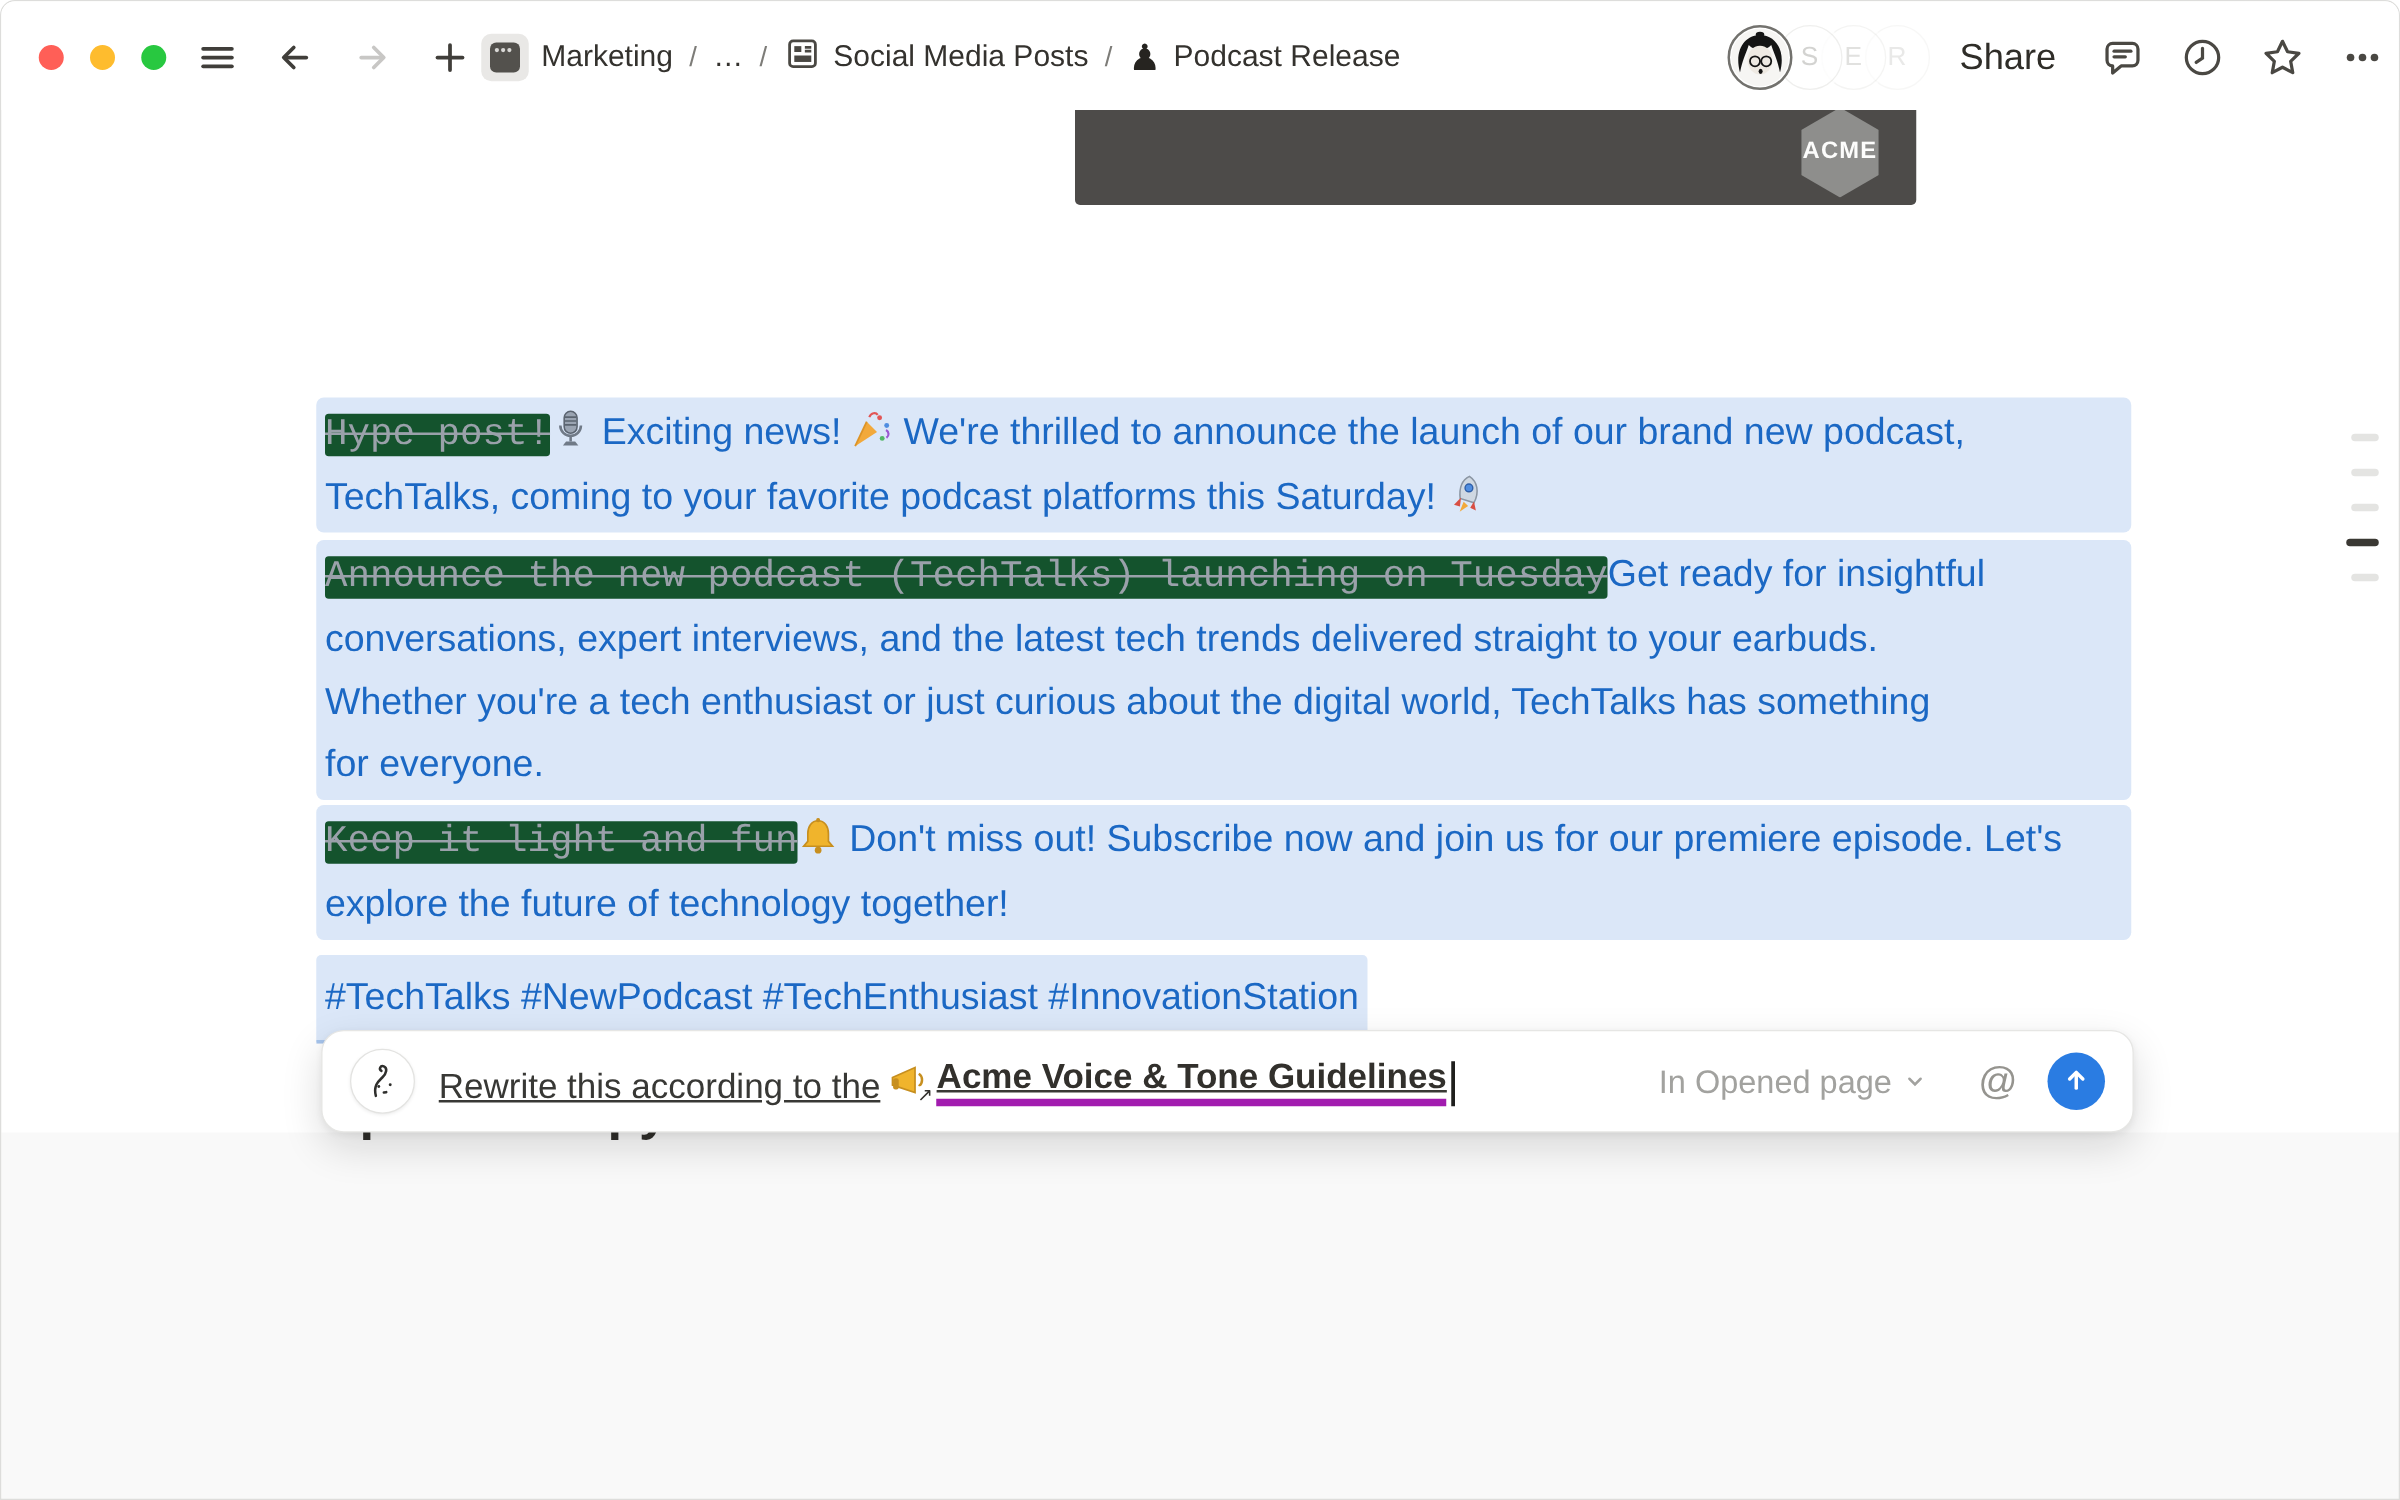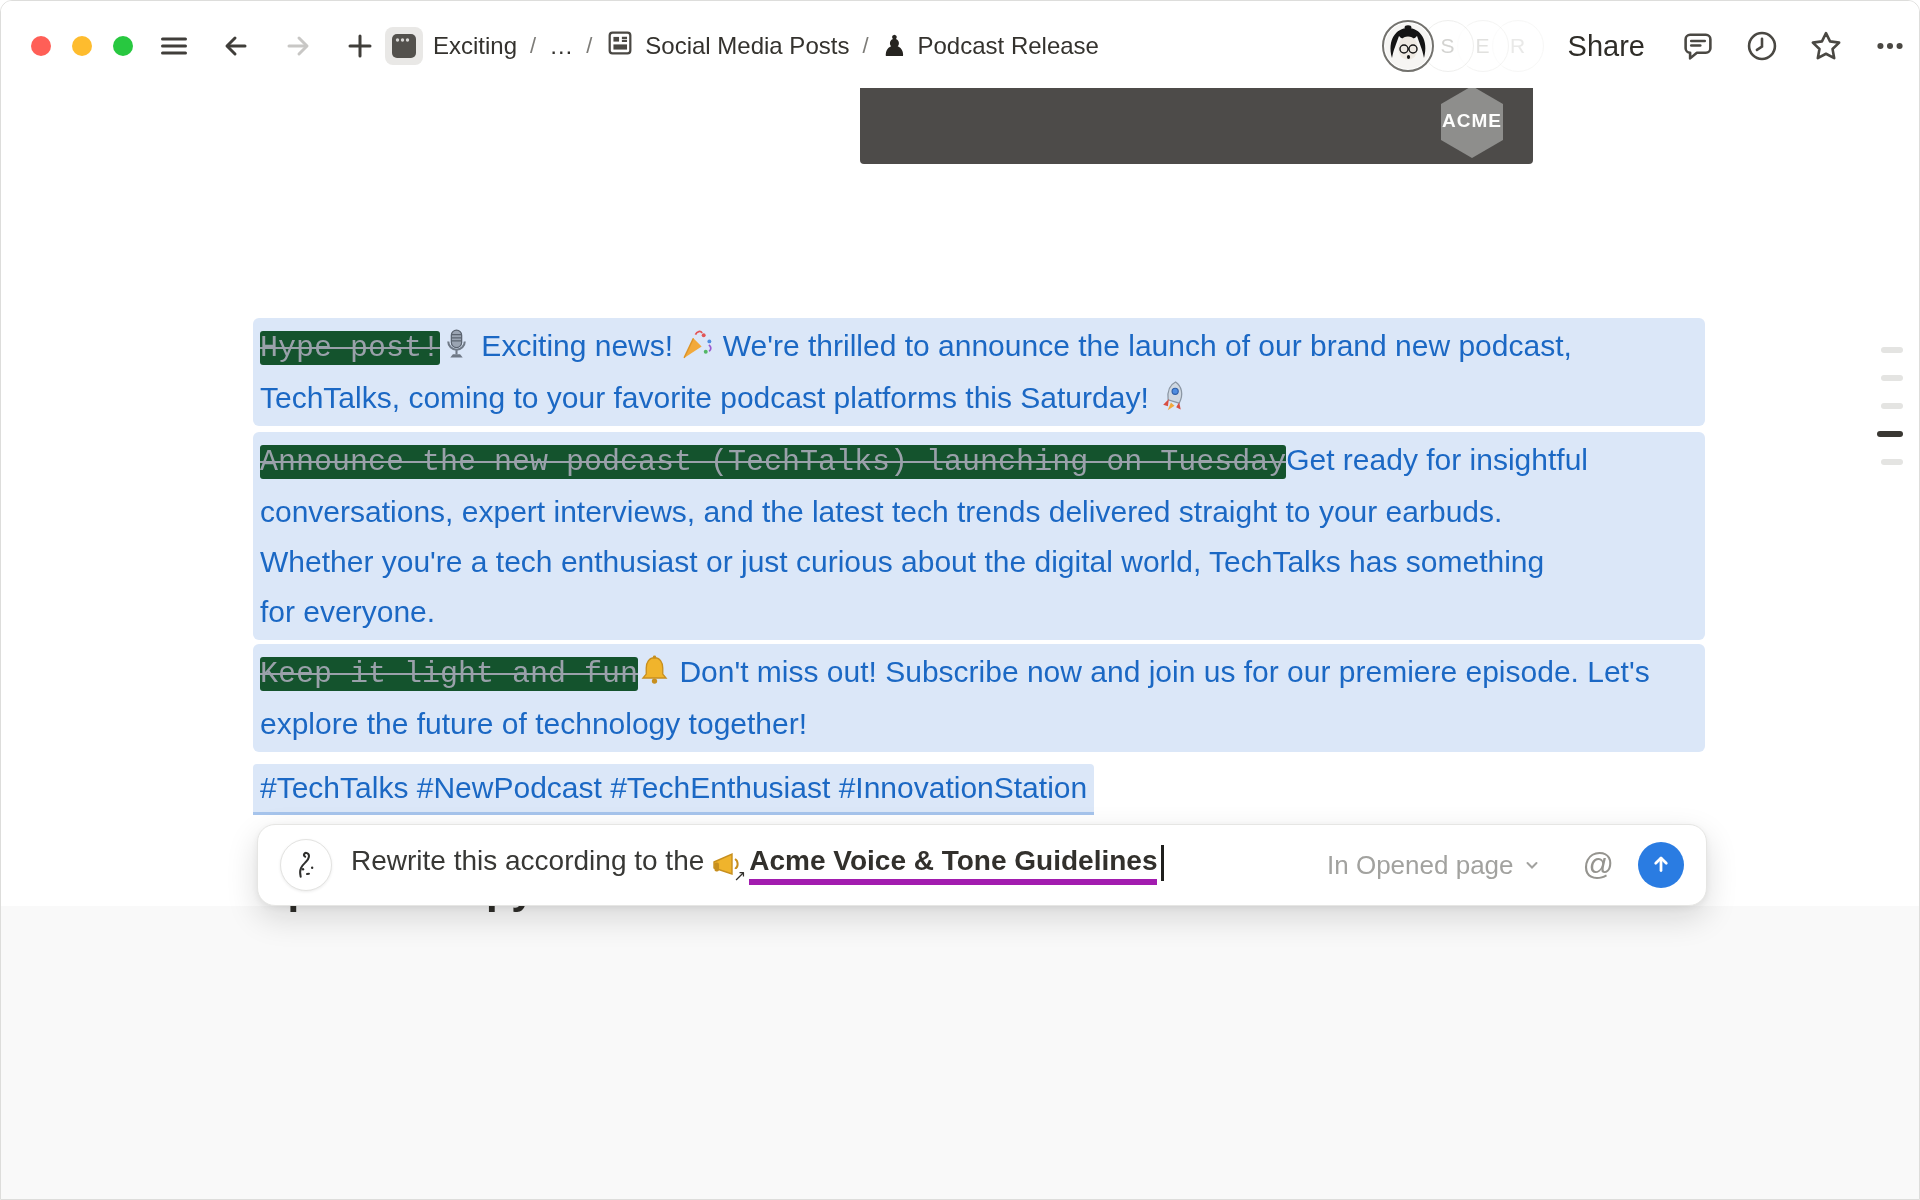--- a/index.html
+++ b/index.html
@@ -44,38 +44,38 @@
   
   .doc-heading { position:absolute; left:259px; top:250px; font-size:42px; font-weight:700; letter-spacing:-0.5px; color:#37352f; }
   .para { position:absolute; left:252px; width:1452px; background:#dbe7f8; border-radius:6px;
           padding:3px 7px; font-size:30px; line-height:50px; }
   .p0 { top:317px; } .p1 { top:431px; } .p2 { top:643px; }
   .seg-strike { color:#9aa1aa; text-decoration:line-through; text-decoration-thickness:2px; background:#14532d; border-radius:3px;font-family:Liberation Mono, monospace; }
   .seg-new { color:#1b68c4; }
   .seg-emoji { display:inline-block; }
   .seg-emoji svg { width:33px; height:33px; vertical-align:-5px; }
   .hashtags { position:absolute; left:252px; top:763px; display:inline-block; background:#dbe7f8;
-              border-bottom:3px solid #a6c4ec; border-radius:4px 4px 0 0; padding:3px 7px;
+              border-bottom:3px solid #a6c4ec; border-radius:4px 4px 0 0; padding:13px 7px;
               font-size:30px; line-height:42px; color:#1b68c4; }
   .next-heading { position:absolute; left:259px; top:864px; font-size:42px; font-weight:700; letter-spacing:-0.5px; color:#2f2e2a; z-index:2; }
   .dim-overlay { position:absolute; left:0; top:905px; width:1920px; height:295px; background:rgba(60,58,52,0.03); z-index:3; }
 
   
   .outline-bars { position:absolute; right:16px; top:346px; z-index:6; }
   .obar { width:22px; height:6px; border-radius:3px; background:#e4e4e2; margin-bottom:22px; cursor:pointer; }
   .obar.active { background:#3a3833; width:26px; margin-left:-4px; }
 
   
   .ai-bar { position:absolute; left:256px; top:823px; width:1450px; height:82px; background:#fff;
             border:1px solid #e6e6e4; border-radius:18px; z-index:10;
             box-shadow:0 12px 32px rgba(15,15,15,0.14), 0 2px 6px rgba(15,15,15,0.06);
             display:flex; align-items:center; padding:0 22px; }
   .ai-face { width:52px; height:52px; border-radius:50%; border:1.5px solid #e3e3e1; background:#fff;
              box-shadow:0 1px 3px rgba(0,0,0,0.08); display:flex; align-items:center; justify-content:center; flex:0 0 auto; }
-  .ai-prompt { margin-left:19px; font-size:28px; color:#383835; white-space:nowrap; display:flex; align-items:flex-start; }
+  .ai-prompt { margin-left:19px; font-size:28px; color:#383835; white-space:nowrap; display:flex; align-items:flex-end;text-decoration:underline; }
   .mention { display:inline-flex; align-items:center; margin-left:6px; cursor:pointer; }
   .mention-emoji { position:relative; width:32px; height:32px; margin-right:7px; }
   .mention-emoji svg { width:32px; height:32px; }
   .mention-arrow { position:absolute; right:-5px; bottom:-3px; font-size:15px; line-height:1; color:#32302c;
                    background:#fff; border-radius:3px; padding:0 1px; font-family:"DejaVu Sans",sans-serif; }
   .mention-label { font-weight:600; color:#32302c; border-bottom:6px solid #a21caf; padding-bottom:2px; }
   .cursor-bar { width:3px; height:36px; background:#1f1f1d; margin-left:4px; }
   .ai-spacer { flex:1 1 auto; }
   .scope { display:flex; align-items:center; gap:9px; color:#a2a29f; font-size:26px; cursor:pointer; white-space:nowrap; }
   .at-btn { margin-left:42px; font-size:31px; color:#95948f; cursor:pointer; }
@@ -135,21 +135,21 @@
     <div class="crumbs">
       <span class="crumb">
         <span class="team-icon-bg">
           <svg width="26" height="26" viewBox="0 0 26 26">
               <rect x="1" y="1" width="24" height="24" rx="5" fill="#53514d"></rect>
               <circle cx="6.5" cy="7" r="1.7" fill="#d9d8d6"></circle>
               <circle cx="11.5" cy="7" r="1.7" fill="#d9d8d6"></circle>
               <circle cx="16.5" cy="7" r="1.7" fill="#d9d8d6"></circle>
             </svg>
         </span>
-        <span>Exciting</span>
+        <span>Marketing</span>
       </span>
       <span class="crumb-sep">/</span>
       <span class="crumb">…</span>
       <span class="crumb-sep">/</span>
       <span class="crumb">
         <span>
           <svg width="30" height="30" viewBox="0 0 32 32" fill="none" stroke="#4a4843" stroke-width="2.4">
               <rect x="5" y="5" width="22" height="22" rx="3"></rect>
               <rect x="9" y="9.5" width="6" height="5" fill="#4a4843" stroke="none"></rect>
               <path d="M18 10.5 H23.5"></path>

